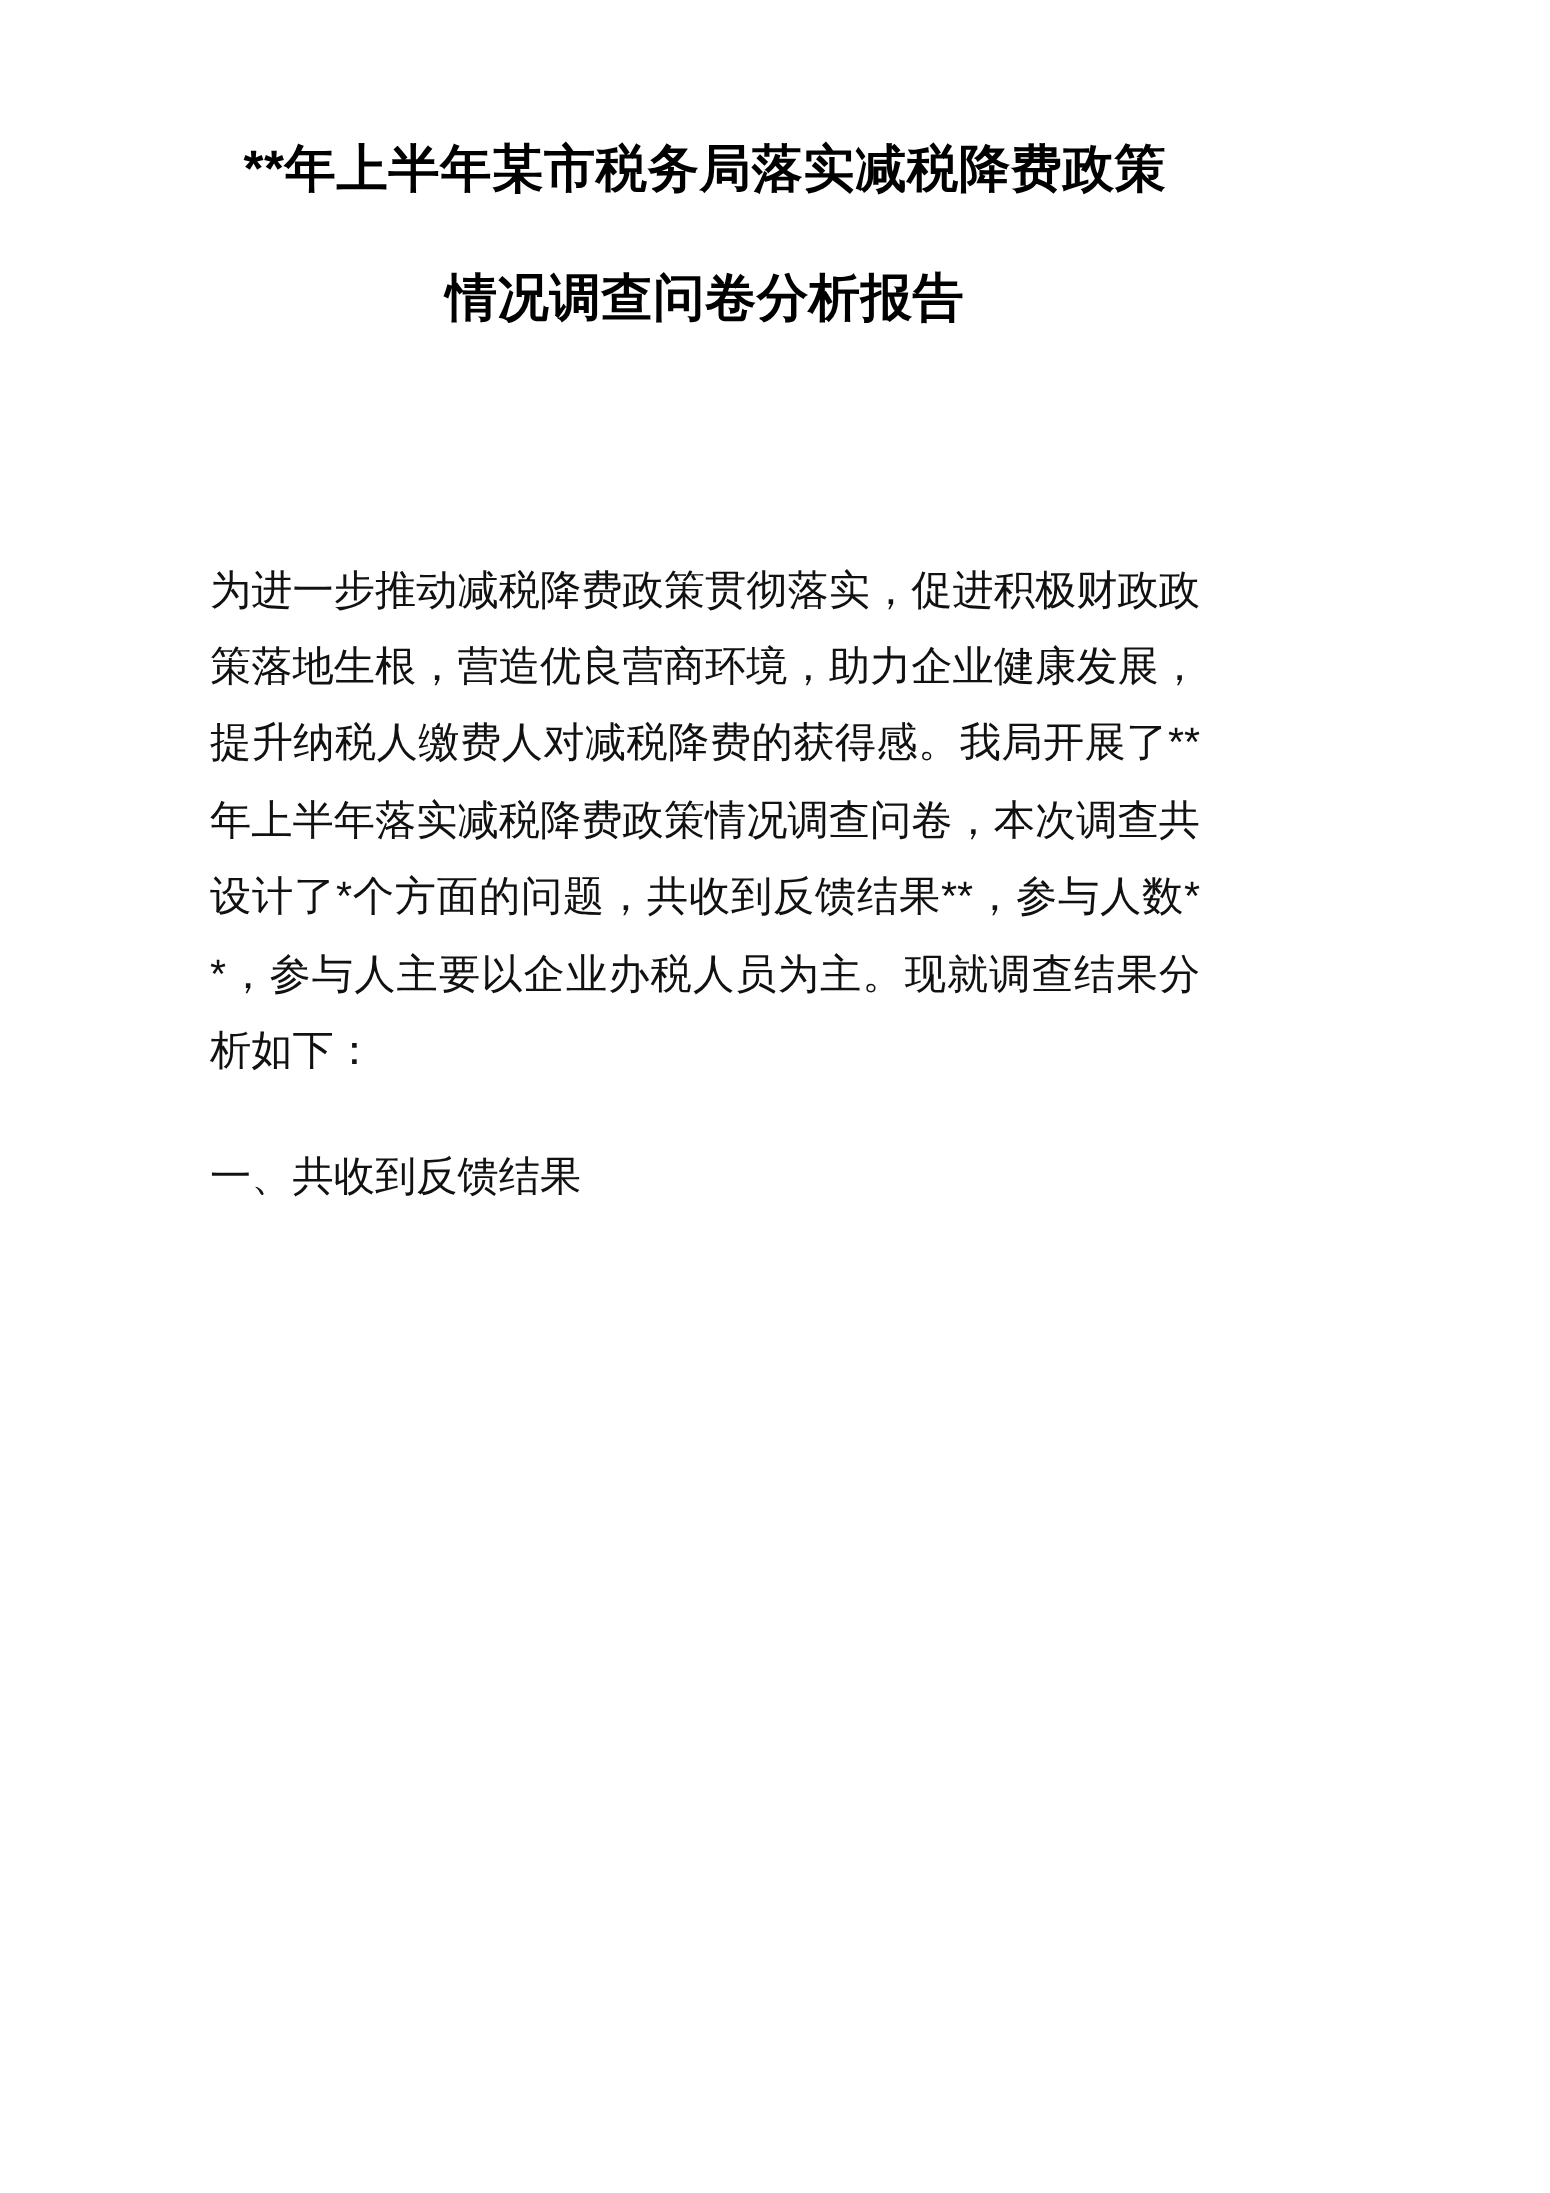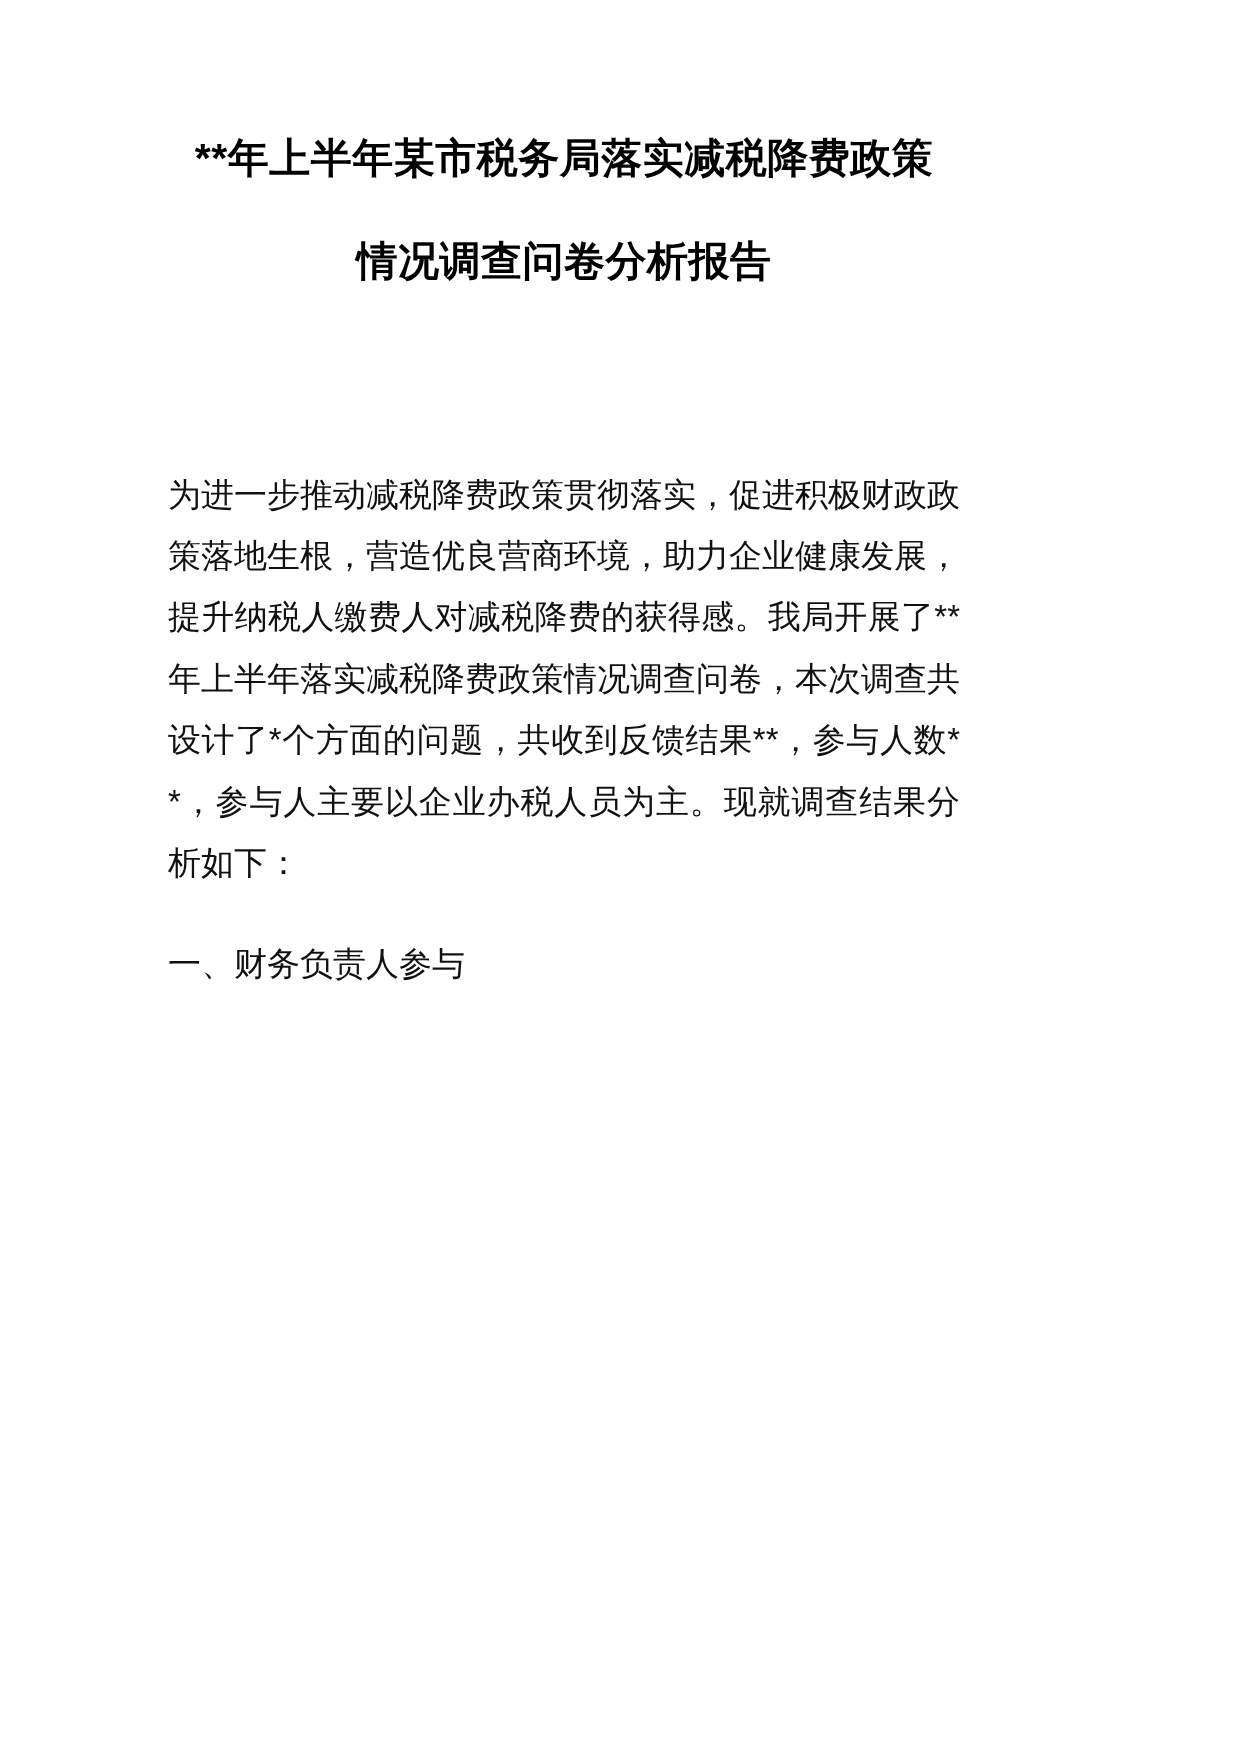--- a/index.html
+++ b/index.html
@@ -26,21 +26,21 @@
     top: 0;
     width: 792px;
   }
   .doc-title {
     font-size: 41px;
     font-weight: bold;
     line-height: 2.52;
     text-align: center;
     letter-spacing: 0.5px;
     margin: 0;
-    padding-top: 107px;
+    padding-top: 84px;
     color: #000000;
     word-break: break-all;
   }
   .title-spacer {
     height: 150px;
   }
   .body-para {
     font-size: 33px;
     line-height: 1.86;
     text-align: justify;
@@ -71,17 +71,17 @@
     <h1 class="doc-title">
       <span>**年上半年某市税务局落实减税降费政策</span>
       <br>
       <span>情况调查问卷分析报告</span>
     </h1>
 
     <div class="title-spacer"></div>
 
     <p class="body-para">为进一步推动减税降费政策贯彻落实，促进积极财政政策落地生根，营造优良营商环境，助力企业健康发展，提升纳税人缴费人对减税降费的获得感。我局开展了**年上半年落实减税降费政策情况调查问卷，本次调查共设计了*个方面的问题，共收到反馈结果**，参与人数**，参与人主要以企业办税人员为主。现就调查结果分析如下：</p>
 
-    <p class="section-heading">一、财务负责人参与</p>
+    <p class="section-heading">一、共收到反馈结果</p>
 
 
   </div>
 </div>
 
 </body></html>

